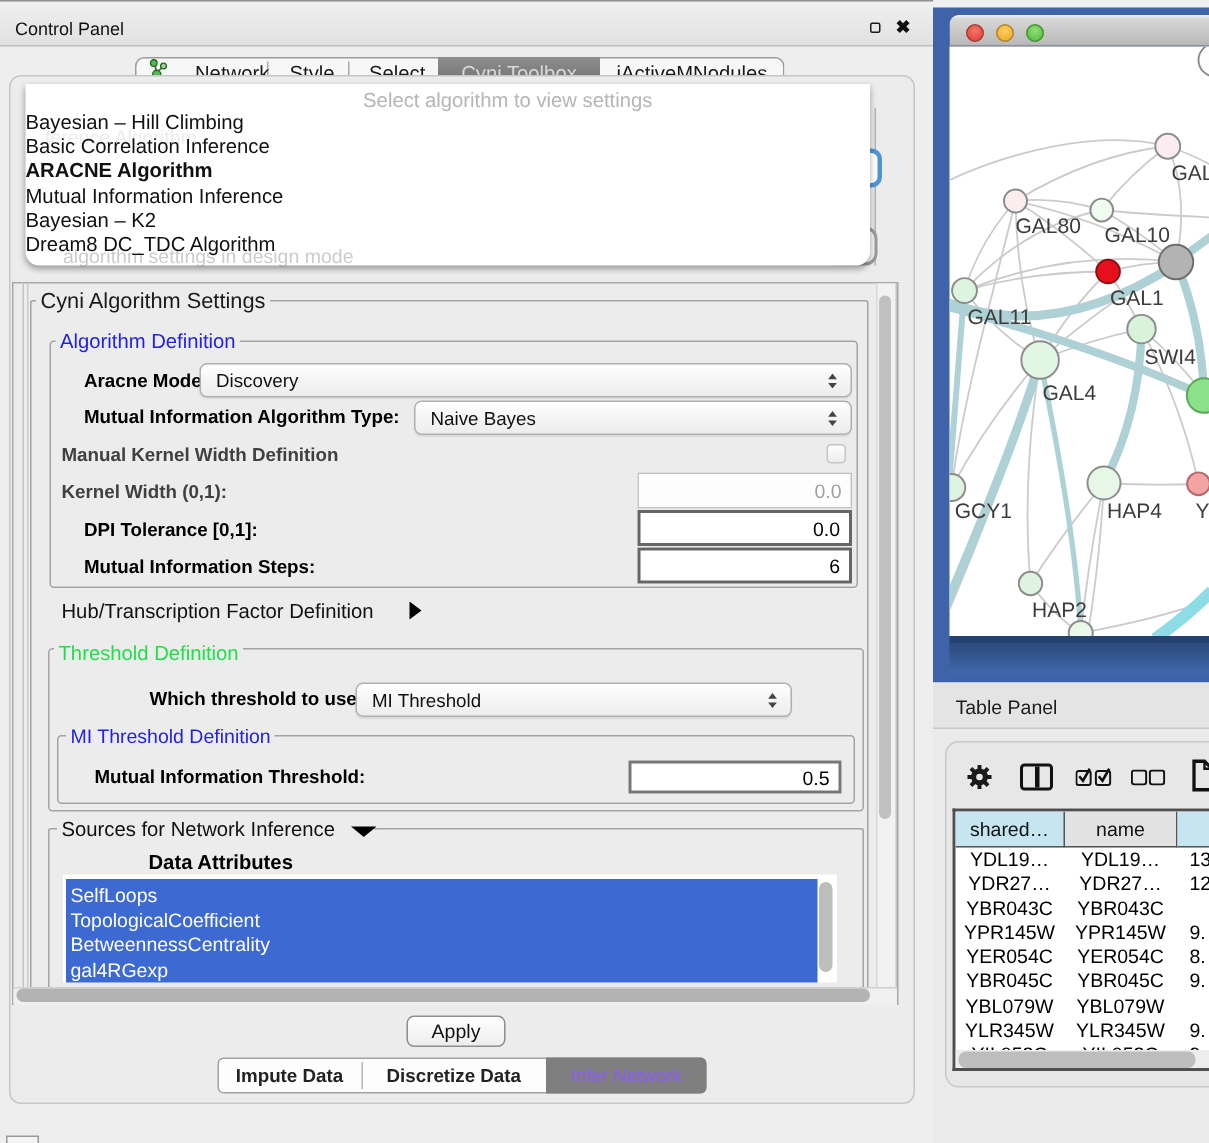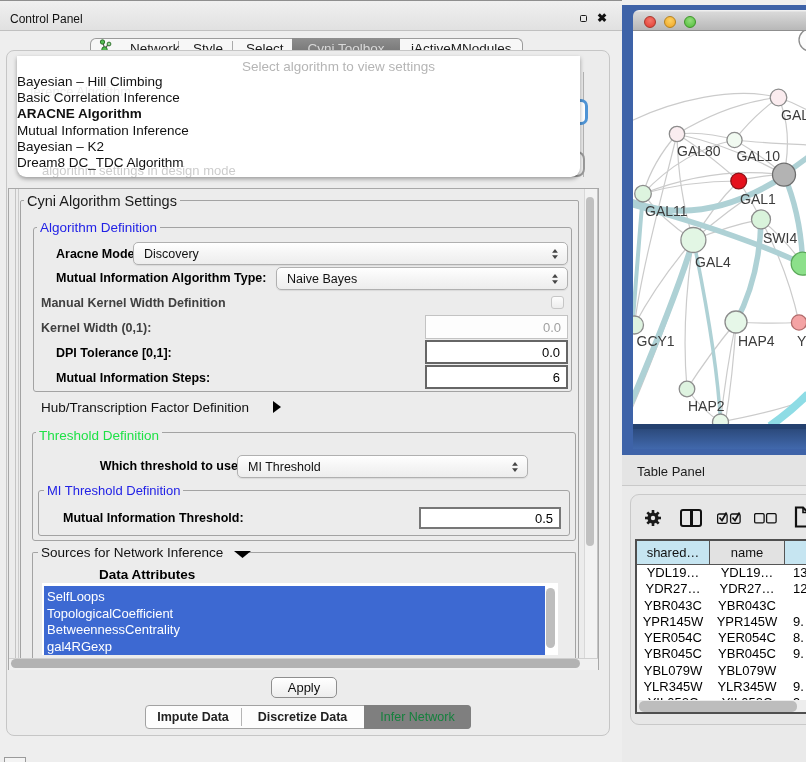--- a/index.html
+++ b/index.html
@@ -122,21 +122,21 @@
 <div class="abs" style="left:9px;top:658px;width:589px;height:12px;background:#f0f0f0;border-top:1px solid #cfcfcf;box-sizing:border-box;"></div>
 <div class="abs" style="left:11px;top:659px;width:569px;height:9px;border-radius:4.5px;background:#b3b3b3;"></div>
 
 <div class="abs" style="left:271px;top:677px;width:66px;height:21px;border-radius:5px;border:1px solid #8e8e8e;background:linear-gradient(#ffffff,#ededed);box-sizing:border-box;text-align:center;font-size:13px;color:#111;line-height:20px;">Apply</div>
 
 <div class="abs" style="left:145px;top:705px;width:326px;height:24px;border-radius:4px;border:1px solid #a2a2a2;background:#fdfdfd;box-sizing:border-box;"></div>
 <div class="abs" style="left:241px;top:708px;width:1px;height:18px;background:#b5b5b5;"></div>
 <div class="abs" style="left:364px;top:705px;width:107px;height:24px;background:#7f7f7f;border-radius:0 4px 4px 0;box-sizing:border-box;"></div>
 <div class="abs" style="left:145px;top:710px;width:96px;text-align:center;font-size:12.5px;font-weight:bold;color:#222;">Impute Data</div>
 <div class="abs" style="left:241px;top:710px;width:123px;text-align:center;font-size:12.5px;font-weight:bold;color:#222;">Discretize Data</div>
-<div class="abs" style="left:364px;top:710px;width:107px;text-align:center;font-size:12.5px;color:#15803d;">Infer Network</div>
+<div class="abs" style="left:364px;top:710px;width:107px;text-align:center;font-size:12.5px;color:#8b5cf6;">Infer Network</div>
 
 <div class="abs" style="left:4px;top:757px;width:20px;height:10px;border:1.5px solid #9a9a9a;background:#f4f4f4;"></div>
 
 <div class="abs" style="left:17px;top:56px;width:563px;height:121px;background:#fff;border-radius:0 0 9px 9px;box-shadow:0 2px 4px rgba(0,0,0,0.35);"></div>
 <div class="abs" style="left:42px;top:163px;font-size:13px;color:#999;opacity:0.5;text-align:center;">algorithm settings in design mode</div>
 <div class="abs" style="left:30px;top:84px;font-size:13px;color:#999;opacity:0.18;">ference Algorithm</div>
 <div class="abs" style="left:17px;top:59px;width:563px;text-align:center;font-size:13.5px;color:#b5b5b5;margin-left:40px;">Select algorithm to view settings</div>
 <div class="abs" style="left:17px;top:74px;font-size:13.5px;line-height:16.2px;color:#111;">Bayesian – Hill Climbing<br>Basic Correlation Inference<br><b>ARACNE Algorithm</b><br>Mutual Information Inference<br>Bayesian – K2<br>Dream8 DC_TDC Algorithm</div>
 
 <div class="abs" style="left:622px;top:0;width:184px;height:5px;background:#efefef;"></div>

